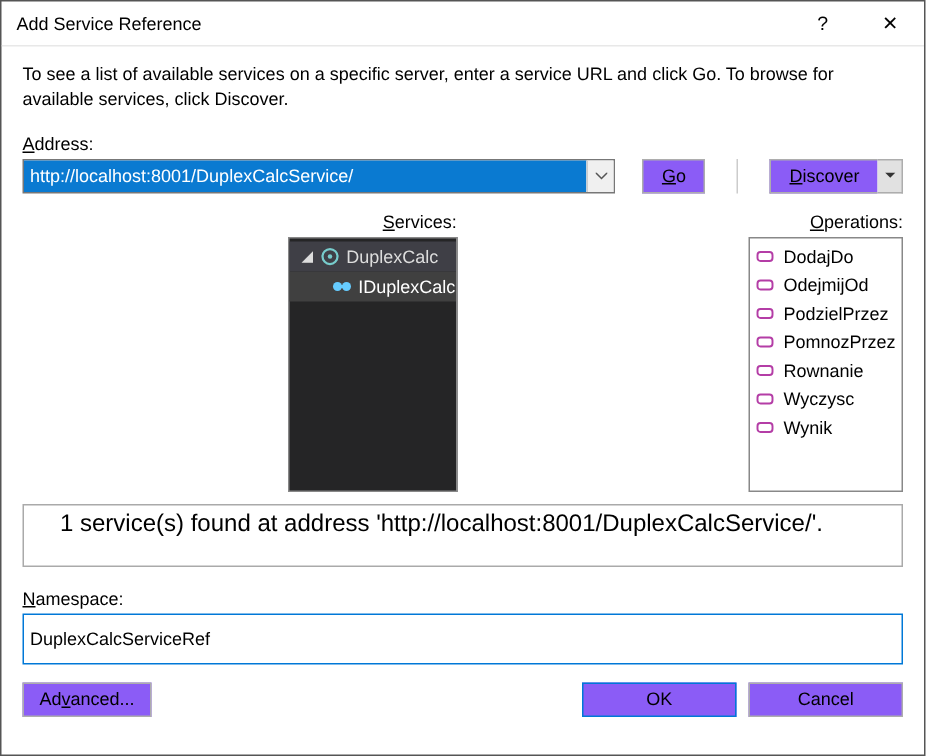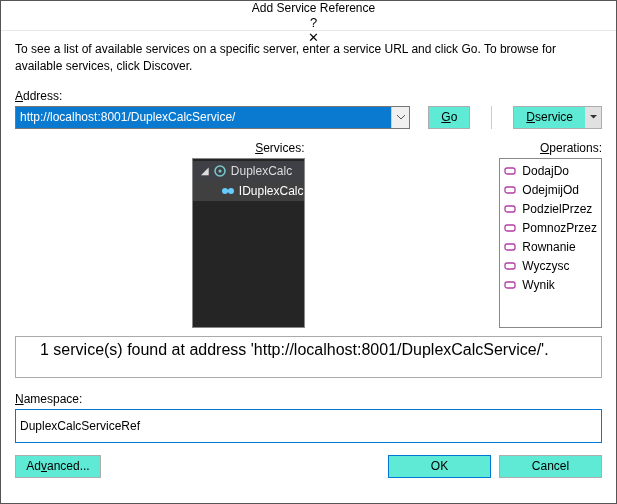--- a/index.html
+++ b/index.html
@@ -13,21 +13,20 @@
     height: 504px;
     overflow: hidden;
     border: 1px solid #555;
   }
   .titlebar {
     height: 30px;
     display: flex;
     align-items: center;
     padding: 0 0 0 10px;
     border-bottom: 1px solid #e8e8e8;
-    flex-direction: column;
   }
   .titlebar .title { flex: 1; font-size: 12px; }
   .titlebar .tbtn {
     width: 45px; height: 29px;
     display: flex; align-items: center; justify-content: center;
     font-size: 13px;
   }
   .content { padding: 10px 14px 0 14px; }
   .intro { font-size: 12px; line-height: 1.4; margin-bottom: 14px; }
   .label { font-size: 12px; margin-bottom: 3px; }
@@ -50,21 +49,21 @@
     outline: none;
   }
   .addr-input::selection { background: #0a7ad1; color: #fff; }
   .addr-dd {
     width: 18px;
     display: flex; align-items: center; justify-content: center;
     background: #f0f0f0;
     border-left: 1px solid #ccc;
   }
   .btn {
-    background: #5eead4;
+    background: #8b5cf6;
     border: 1px solid #adadad;
     font-family: inherit;
     font-size: 12px;
     height: 23px;
     padding: 0 12px;
     cursor: default;
   }
   .btn.default { border: 1px solid #0078d7; }
   .sep { width: 1px; height: 23px; background: #ccc; margin: 0 3px; }
   .disc-group { display: flex; }
@@ -148,21 +147,21 @@
       <input class="addr-input" value="http://localhost:8001/DuplexCalcService/" style="">
       <div class="addr-dd">
         <svg width="8" height="5">
             <path d="M0 0 L4 4 L8 0" fill="none" stroke="#555" stroke-width="1"></path>
           </svg>
       </div>
     </div>
     <button class="btn"><span class="underline">G</span><span id="goRest">o</span></button>
     <div class="sep"></div>
     <div class="disc-group">
-      <button class="btn" style="border-right:none"><span class="underline">D</span><span id="discRest">service</span></button>
+      <button class="btn" style="border-right:none"><span class="underline">D</span><span id="discRest">iscover</span></button>
       <div class="disc-dd">
         <svg width="7" height="4">
             <path d="M0 0 L3.5 3.5 L7 0 Z" fill="#333"></path>
           </svg>
       </div>
     </div>
   </div>
 
   <div class="cols">
     <div class="col">

